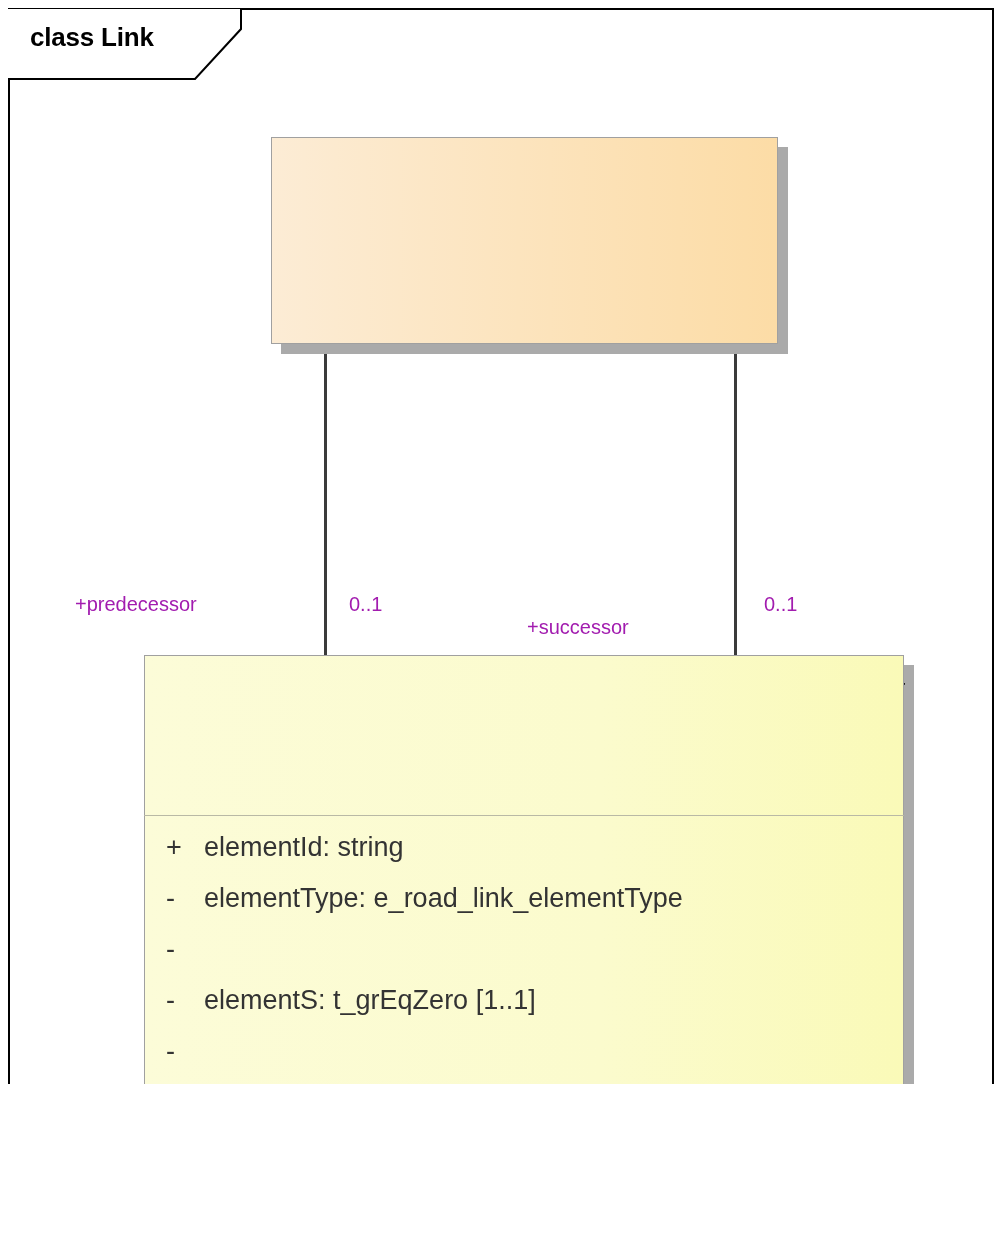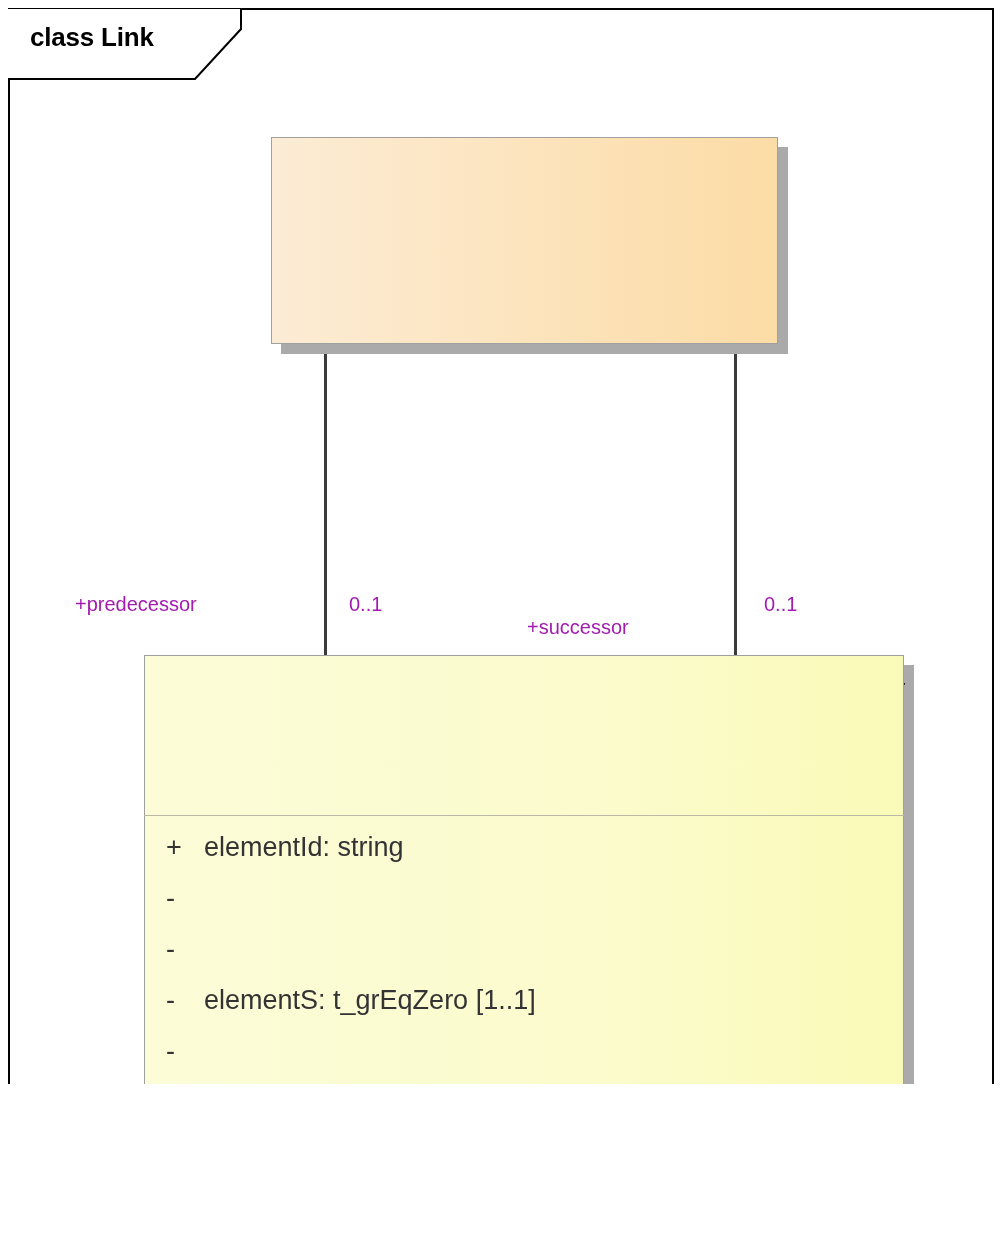--- a/index.html
+++ b/index.html
@@ -238,20 +238,21 @@
 
   <div class="separator"></div>
 
   <div class="attributes" id="attribute-list">
       <div class="attr-row">
         <span class="attr-vis">+</span>
         <span class="attr-text">elementId: string</span>
       </div>
       <div class="attr-row">
         <span class="attr-vis">-</span>
+        <span class="attr-text">elementType: e_road_link_elementType</span>
       </div>
       <div class="attr-row">
         <span class="attr-vis">-</span>
       </div>
       <div class="attr-row">
         <span class="attr-vis">-</span>
         <span class="attr-text">elementS: t_grEqZero [1..1]</span>
       </div>
       <div class="attr-row">
         <span class="attr-vis">-</span>

